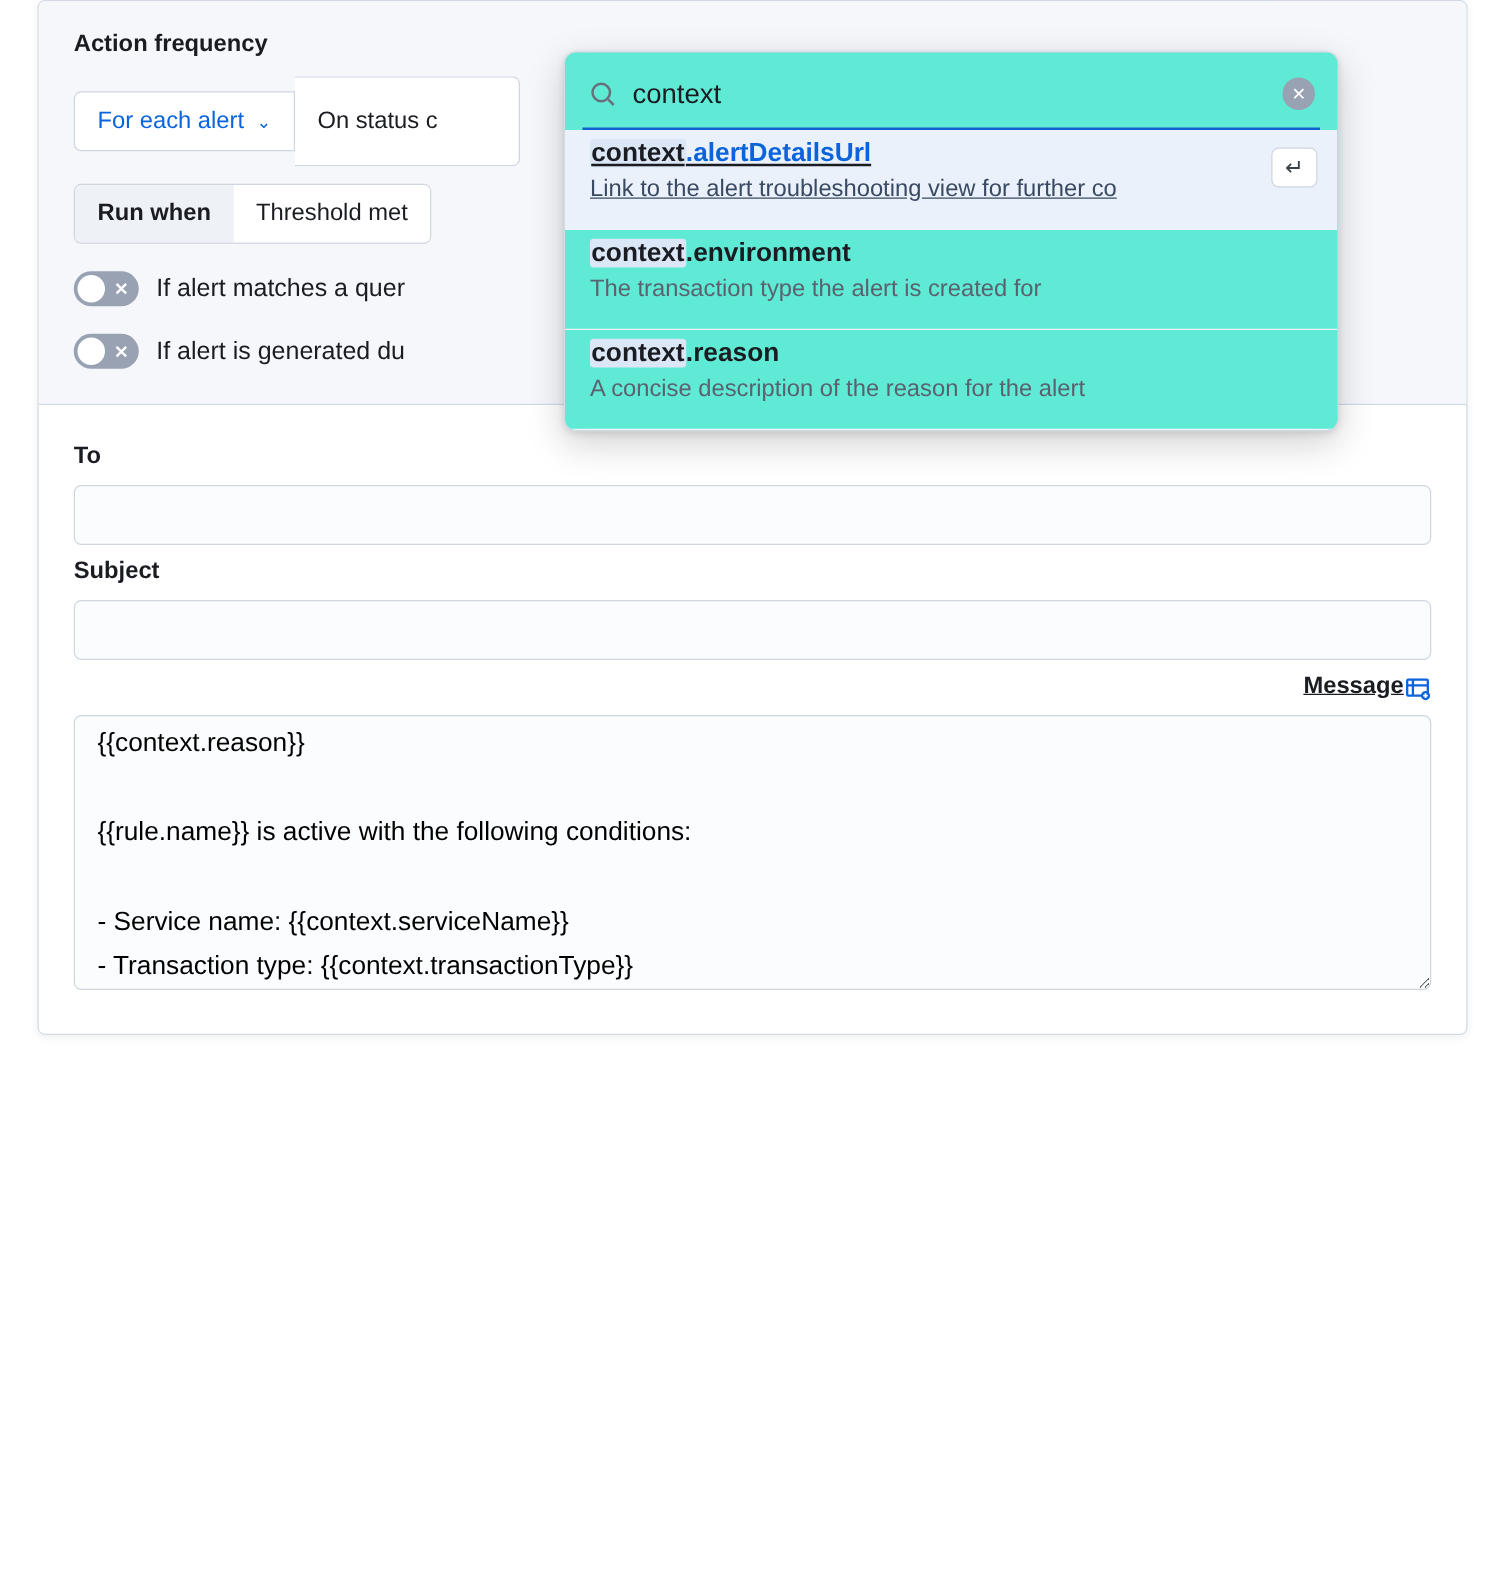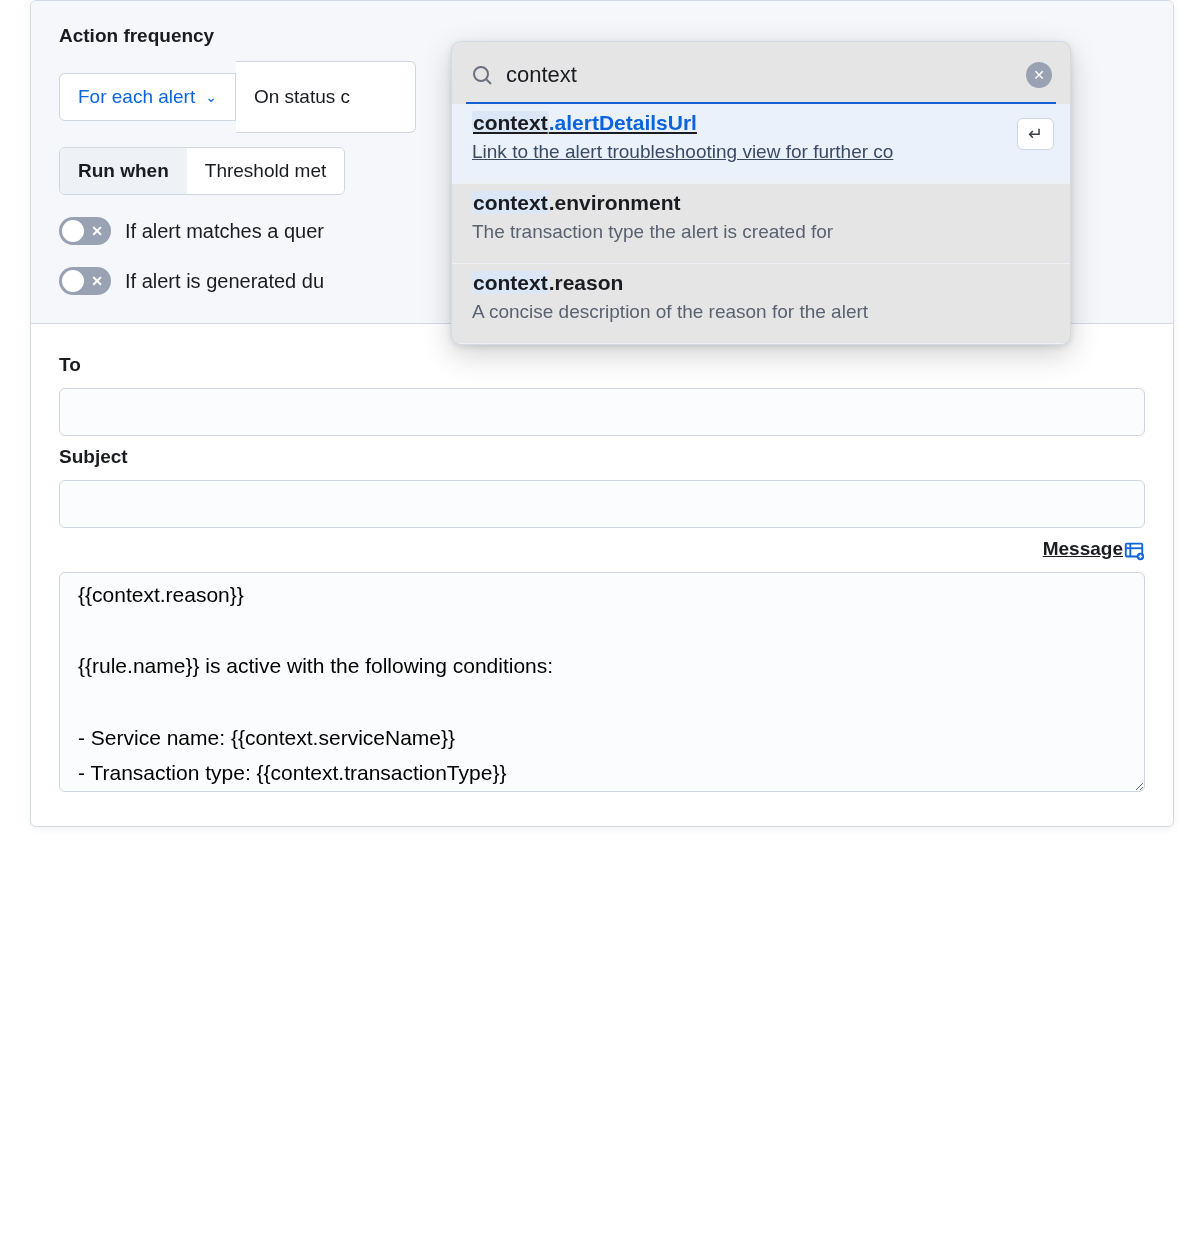--- a/index.html
+++ b/index.html
@@ -87,21 +87,21 @@
     width: 100%; border: 1px solid #cfd6e0; border-radius: 6px; background: #fbfcfd;
     padding: 4px 18px; font-size: 21px; line-height: 1.7; font-family: inherit;
     height: 220px; resize: both; overflow:hidden; white-space: pre-wrap;
   }
 
   
   .popover {
     position: absolute;
     top: 40px; left: 420px;
     width: 620px;
-    background:#e5e5e5;
+    background:#5eead4;
     border: 1px solid #d3dae6;
     border-radius: 10px;
     box-shadow: 0 10px 30px rgba(0,0,0,0.18), 0 2px 6px rgba(0,0,0,0.1);
     z-index: 50;
     overflow:hidden;
   }
   .pop-search {
     padding: 12px 14px 0 14px;
   }
   .search-wrap {

